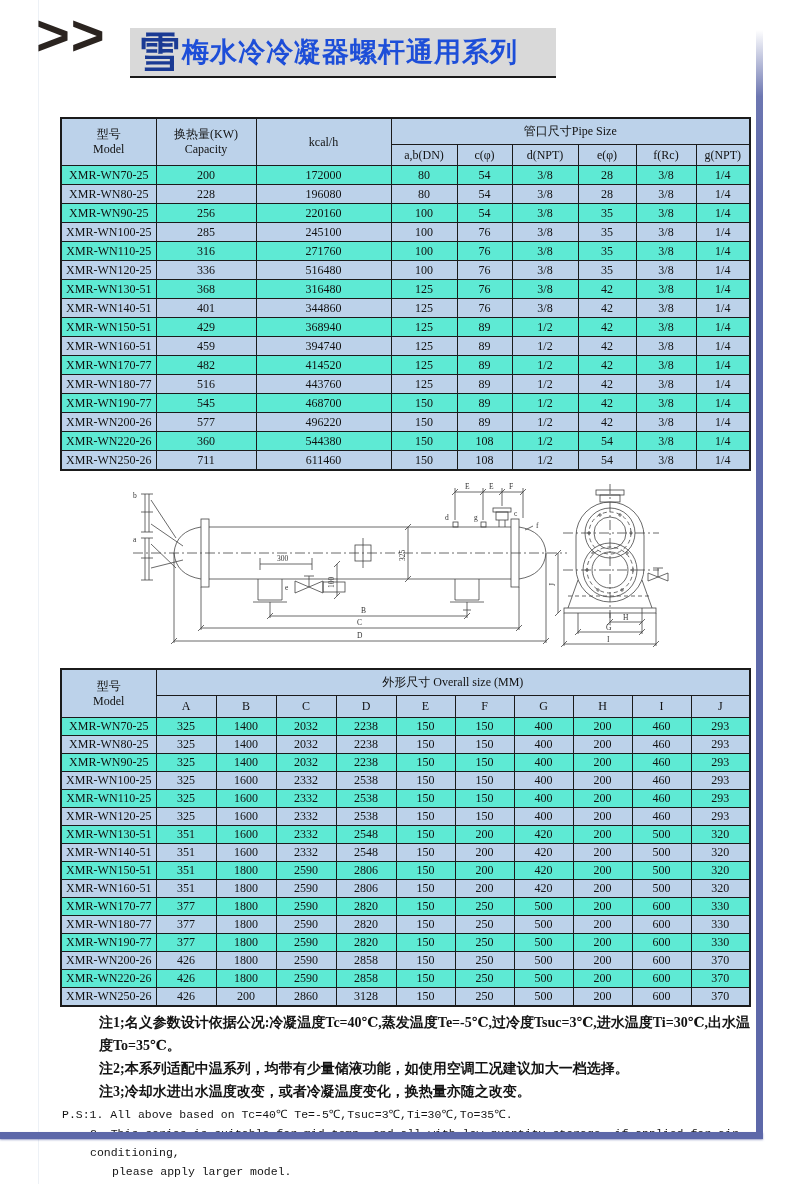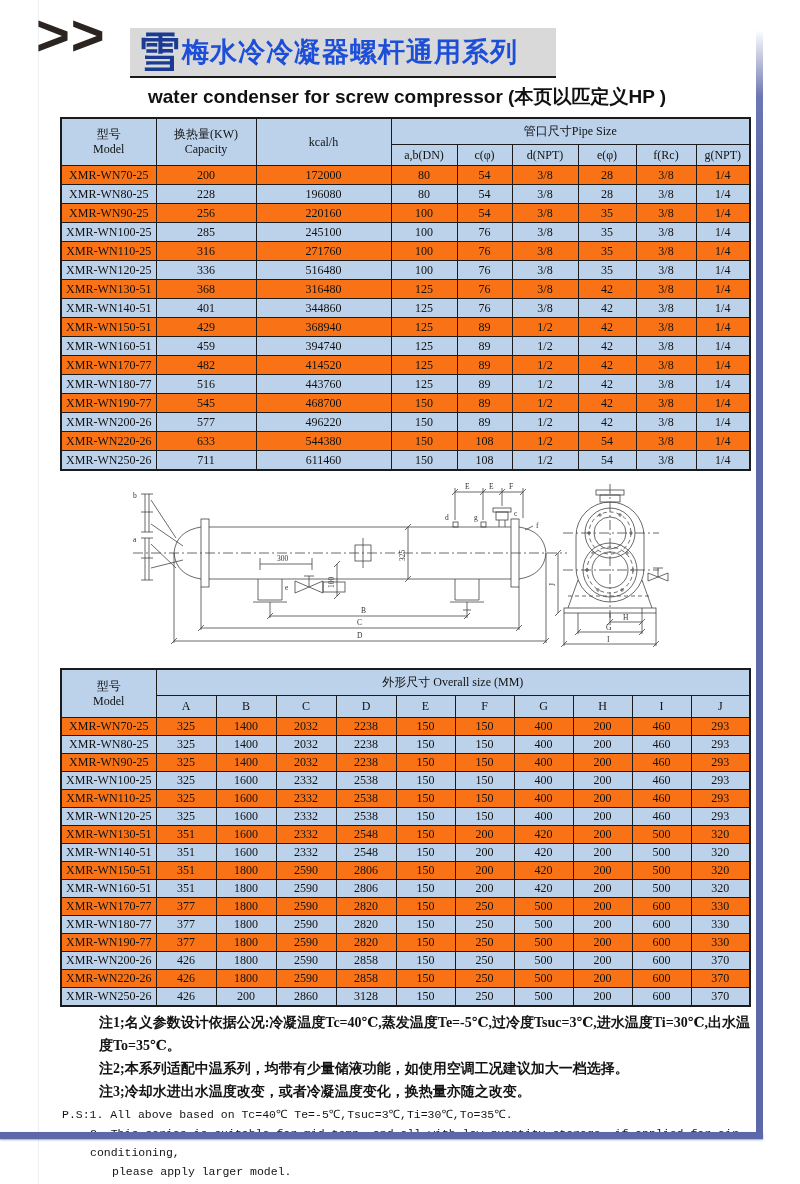--- a/index.html
+++ b/index.html
@@ -17,21 +17,21 @@
     position:absolute;left:130px;top:28px;width:426px;height:50px;background:#d9d9d9;
     border-bottom:2px solid #1a1a1a;display:flex;align-items:center;padding-left:8px;box-sizing:border-box;
   }
   .logo-char{font-size:42px;font-weight:bold;color:#1a3a94;line-height:1;margin-right:2px;}
   .title-cn{font-size:27px;font-weight:bold;color:#1d4ed8;letter-spacing:1px;}
   .subtitle{
     position:absolute;left:148px;top:84px;width:560px;font-family:"Liberation Sans",sans-serif;
     font-weight:bold;font-size:19px;color:#111;
   }
   
-  table{border-collapse:collapse;table-layout:fixed;background:#f97316;}
+  table{border-collapse:collapse;table-layout:fixed;background:#5eead4;}
   .spec-table{position:absolute;left:60px;width:689px;}
   #table1{top:117px;}
   #table2{top:668px;}
   th,td{
     border:1px solid #1b1b1b;text-align:center;vertical-align:middle;
     font-size:12px;padding:0;overflow:hidden;white-space:nowrap;
   }
   .spec-table{border:2px solid #1b1b1b;}
   th{background:#bcd2ea;font-weight:normal;}
   #table1 thead tr:first-child th{height:25px;}
@@ -64,21 +64,20 @@
 <body>
 
 <div class="page">
   <div class="left-edge"></div>
 
   <div class="chevrons">&gt;&gt;</div>
   <div class="title-band">
     <span class="logo-char">雪</span>
     <span class="title-cn">梅水冷冷凝器螺杆通用系列</span>
   </div>
-  <div class="subtitle">water condenser for screw compressor  (本页以匹定义HP )</div>
 
   <table class="spec-table" id="table1">
     <colgroup>
       <col style="width:95px">
         <col style="width:100px">
         <col style="width:135px">
       <col style="width:66px">
         <col style="width:55px">
         <col style="width:66px">
       <col style="width:58px">
@@ -251,21 +250,21 @@
           <td>496220</td>
           <td>150</td>
           <td>89</td>
           <td>1/2</td>
           <td>42</td>
           <td>3/8</td>
           <td>1/4</td>
         </tr>
         <tr>
           <td>XMR-WN220-26</td>
-          <td>633</td>
+          <td>360</td>
           <td>544380</td>
           <td>150</td>
           <td>108</td>
           <td>1/2</td>
           <td>54</td>
           <td>3/8</td>
           <td>1/4</td>
         </tr>
         <tr class="alt">
           <td>XMR-WN250-26</td>

